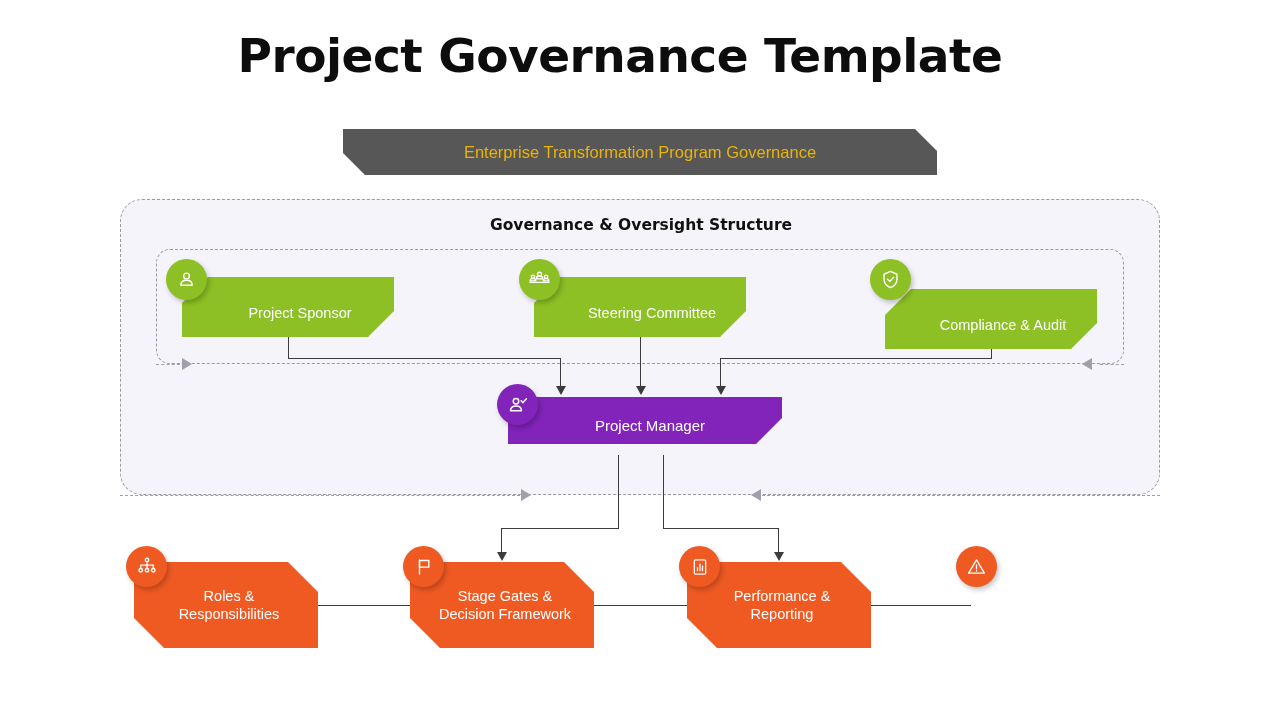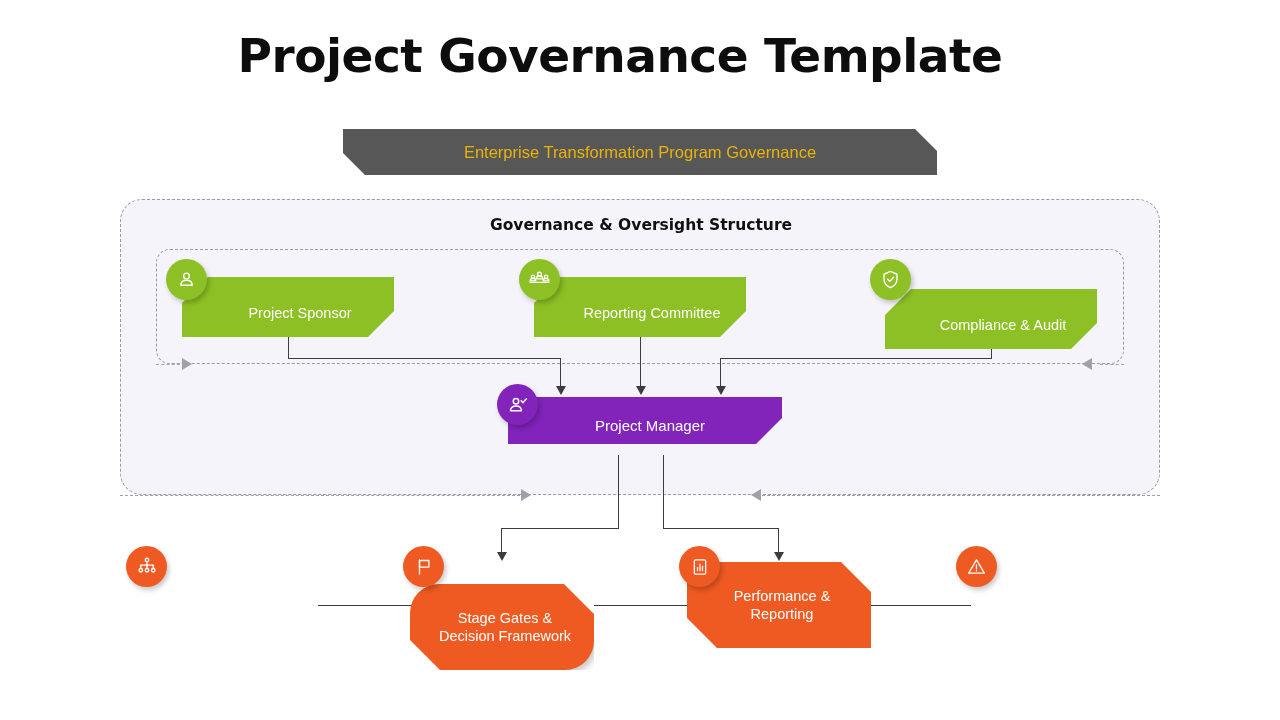--- a/index.html
+++ b/index.html
@@ -241,21 +241,21 @@
     <div class="node-label">Project Sponsor</div>
   </div>
   <div class="icon-badge green" style="left:166px; top:259px; background:#8cc024;">
     <svg width="21" height="21" viewBox="0 0 24 24" fill="none" stroke="#ffffff" stroke-width="1.6" stroke-linecap="round" stroke-linejoin="round">
       <circle cx="12" cy="8" r="3.3"></circle>
       <path d="M5.5 18.5c0-3.6 2.9-5.6 6.5-5.6s6.5 2 6.5 5.6z"></path>
     </svg>
   </div>
 
   <div class="node tier1 chamfer-a green" style="left:534px; top:277px;">
-    <div class="node-label">Reporting Committee</div>
+    <div class="node-label">Steering Committee</div>
   </div>
   <div class="icon-badge green" style="left:519px; top:259px; background:#8cc024;">
     <svg width="23" height="23" viewBox="0 0 26 26" fill="none" stroke="#ffffff" stroke-width="1.5" stroke-linecap="round" stroke-linejoin="round">
       <circle cx="13" cy="7" r="2.2"></circle>
       <path d="M9.4 12.2c0-2.1 1.6-3.2 3.6-3.2s3.6 1.1 3.6 3.2z"></path>
       <circle cx="5.6" cy="10" r="1.9"></circle>
       <path d="M2.4 14.6c0-1.9 1.4-2.9 3.2-2.9s3.2 1 3.2 2.9z"></path>
       <circle cx="20.4" cy="10" r="1.9"></circle>
       <path d="M17.2 14.6c0-1.9 1.4-2.9 3.2-2.9s3.2 1 3.2 2.9z"></path>
       <line x1="2.2" y1="16.3" x2="23.8" y2="16.3"></line>
@@ -276,35 +276,43 @@
     <div class="node-label">Project Manager</div>
   </div>
   <div class="icon-badge" style="left:497px; top:384px; background:#8223ba;">
     <svg width="22" height="22" viewBox="0 0 24 24" fill="none" stroke="#ffffff" stroke-width="1.6" stroke-linecap="round" stroke-linejoin="round">
       <circle cx="9.8" cy="8" r="3"></circle>
       <path d="M3.8 18.3c0-3.4 2.7-5.3 6-5.3s6 1.9 6 5.3z"></path>
       <polyline points="15.4,7.4 17.4,9.4 21.2,5.2"></polyline>
     </svg>
   </div>
 
+  <div class="node tier3 chamfer-b orange" style="left:134px; top:562px;">
+    <div class="node-label">
+      <span>
+        <span>Roles &amp;</span><br>
+        <span>Responsibilities</span>
+      </span>
+    </div>
+  </div>
   <div class="icon-badge" style="left:126px; top:546px; background:#ef5a22;">
     <svg width="22" height="22" viewBox="0 0 24 24" fill="none" stroke="#ffffff" stroke-width="1.5" stroke-linecap="round" stroke-linejoin="round">
       <circle cx="12" cy="4.3" r="1.9"></circle>
       <line x1="12" y1="6.2" x2="12" y2="10"></line>
       <line x1="5.2" y1="10" x2="18.8" y2="10"></line>
       <line x1="5.2" y1="10" x2="5.2" y2="13.5"></line>
       <line x1="12" y1="10" x2="12" y2="13.5"></line>
       <line x1="18.8" y1="10" x2="18.8" y2="13.5"></line>
       <circle cx="5.2" cy="15.6" r="1.9"></circle>
       <circle cx="12" cy="15.6" r="1.9"></circle>
       <circle cx="18.8" cy="15.6" r="1.9"></circle>
     </svg>
   </div>
 
-  <div class="node tier3 chamfer-b orange" style="left:410px; top:584px;border-radius:29px;">
+  <div class="node tier3 chamfer-b orange" style="left:410px; top:562px;">
     <div class="node-label">
       <span>
         <span>Stage Gates &amp;</span><br>
         <span>Decision Framework</span>
       </span>
     </div>
   </div>
   <div class="icon-badge" style="left:403px; top:546px; background:#ef5a22;">
     <svg width="20" height="20" viewBox="0 0 24 24" fill="none" stroke="#ffffff" stroke-width="1.6" stroke-linecap="round" stroke-linejoin="round">
       <line x1="6.6" y1="3.6" x2="6.6" y2="20.4"></line>

